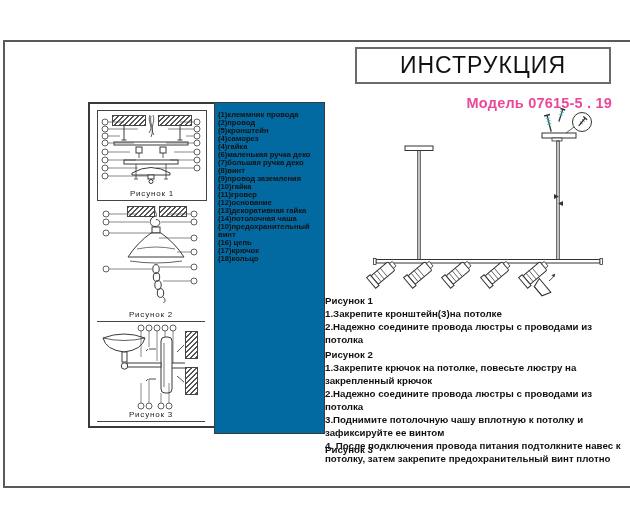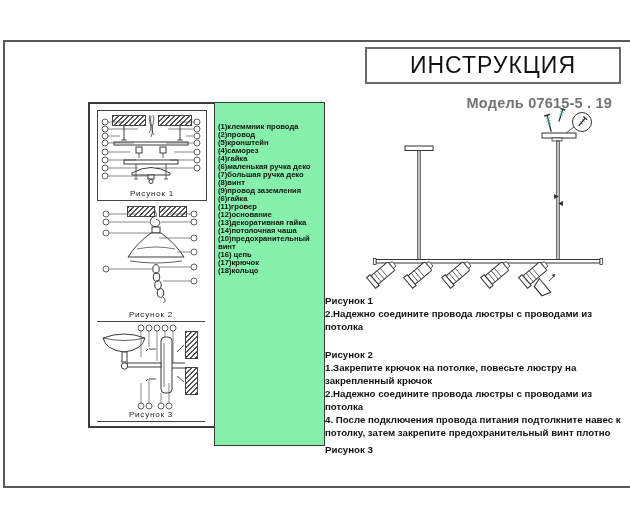--- a/index.html
+++ b/index.html
@@ -10,26 +10,26 @@
   .abs{position:absolute;}
   
   #page-frame{
     left:3px;top:40px;width:640px;height:444px;
     border-top:2px solid #5a5a5a;border-left:2px solid #5a5a5a;border-bottom:2px solid #5a5a5a;
   }
   
   #title-box{
     left:355px;top:47px;width:252px;height:33px;
     border:2px solid #6a6a6a;background:#fff;
-    display:flex;align-items:center;justify-content:center;margin-left:10px;
+    display:flex;align-items:center;justify-content:center;
   }
   #title-box .t{font-size:23px;letter-spacing:1px;color:#111;}
   #model-line{
     left:380px;top:95px;width:232px;text-align:right;
-    font-size:14.5px;font-weight:600;color:#737373;letter-spacing:.2px;
+    font-size:14.5px;font-weight:600;color:#ec4899;letter-spacing:.2px;
   }
   
   #figures-panel{
     left:88px;top:102px;width:124px;height:322px;
     border:2px solid #3a3a3a;background:#fff;
   }
   .figsec{position:absolute;left:7px;width:108px;background:#fff;}
   #fig1-box{top:6px;height:89px;border:1.5px solid #444;}
   #fig2-box{top:99px;height:118px;border-bottom:1.2px solid #444;}
   #fig3-box{top:219px;height:98px;border-bottom:1.2px solid #444;}
@@ -38,22 +38,22 @@
     font-size:8px;letter-spacing:.8px;color:#222;
   }
   .hatch{
     position:absolute;border:1px solid #444;
     background:repeating-linear-gradient(135deg,#555 0,#555 1px,transparent 1px,transparent 3.5px);
   }
   .figsvg{position:absolute;left:0;top:0;}
   
   #parts-panel{
     left:214px;top:102px;width:104px;height:322px;
-    border:1.5px solid #3a3a3a;background:#86efac;
-    padding:20px 2px 0 3px;box-sizing:content-box;
+    border:1.5px solid #3a3a3a;background:#0369a1;
+    padding:8px 2px 0 3px;box-sizing:content-box;
   }
   #parts-panel .part{
     font-size:7.6px;line-height:8px;font-weight:700;color:#111;
     overflow-wrap:break-word;
   }
   
   .instr{width:301px;font-size:9.7px;line-height:13px;font-weight:600;color:#111;}
   .instr .ititle{margin:0;}
   .instr p{margin:0;}
   #instr1{left:325px;top:294px;}
@@ -191,21 +191,21 @@
 
   <div class="part">(1)клеммник провода</div>
       <div class="part">(2)провод</div>
       <div class="part">(5)кронштейн</div>
       <div class="part">(4)саморез</div>
       <div class="part">(4)гайка</div>
       <div class="part">(6)маленькая ручка деко</div>
       <div class="part">(7)большая ручка деко</div>
       <div class="part">(8)винт</div>
       <div class="part">(9)провод заземления</div>
-      <div class="part">(6)гайка</div>
+      <div class="part">(10)гайка</div>
       <div class="part">(11)гровер</div>
       <div class="part">(12)основание</div>
       <div class="part">(13)декоративная гайка</div>
       <div class="part">(14)потолочная чаша</div>
       <div class="part">(10)предохранительный винт</div>
       <div class="part">(16) цепь</div>
       <div class="part">(17)крючок</div>
       <div class="part">(18)кольцо</div>
     </div>
 </div>
@@ -304,29 +304,31 @@
       <path d="M219 175 q4 -3 6 -7" stroke-width="0.9"></path>
       <path d="M225 168 l-3.5 1 l2.8 2.2 z" fill="#333" stroke="none"></path>
     </g>
   </g>
 </svg>
 
 <div class="abs instr" id="instr1">
   <p class="ititle">Рисунок 1</p>
   <div>
 
+  <p class="step">1.Закрепите кронштейн(3)на потолке</p>
       <p class="step">2.Надежно соедините провода люстры с проводами из потолка</p>
     </div>
 </div>
 
 <div class="abs instr" id="instr2">
   <p class="ititle">Рисунок 2</p>
   <div>
 
   <p class="step">1.Закрепите крючок на потолке, повесьте люстру на закрепленный крючок</p>
       <p class="step">2.Надежно соедините провода люстры с проводами из потолка</p>
+      <p class="step">3.Поднимите потолочную чашу вплотную к потолку и зафиксируйте ее винтом</p>
       <p class="step">4.  После подключения провода питания подтолкните навес к потолку, затем закрепите предохранительный винт плотно</p>
     </div>
 </div>
 
 <div class="abs instr" id="instr3">
   <p class="ititle">Рисунок 3</p>
 </div>
 
 </body></html>

